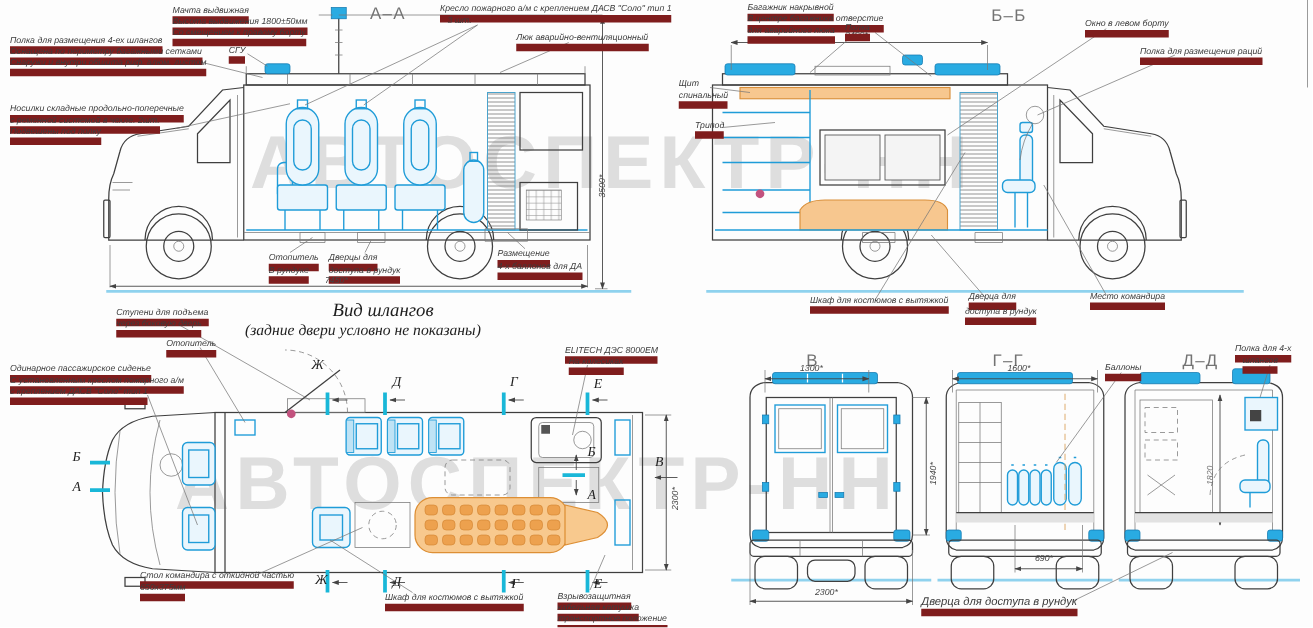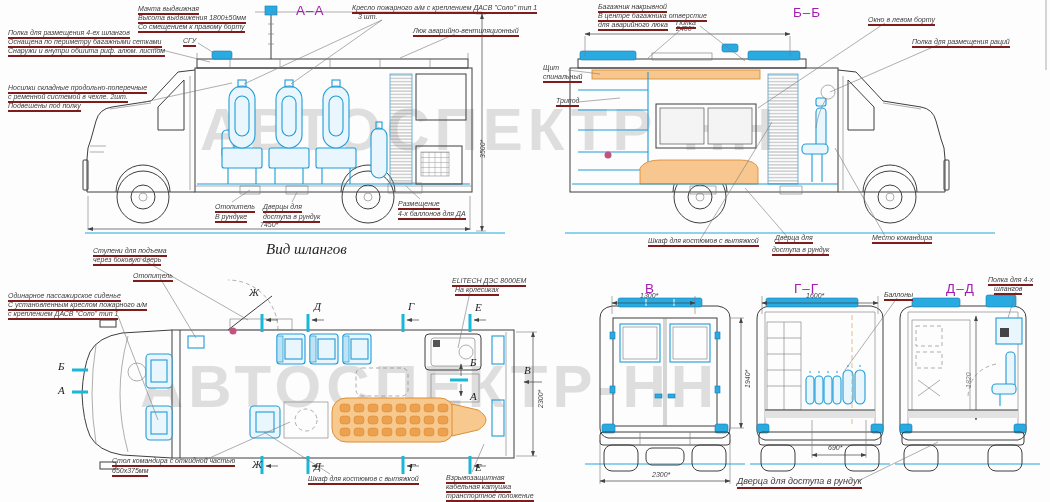--- a/index.html
+++ b/index.html
@@ -3,24 +3,24 @@
 <meta charset="utf-8">
 <style>
   html,body{margin:0;padding:0;background:#fff}
   #stage{position:relative;width:1050px;height:502px;background:#fdfdfd;overflow:hidden;
          font-family:"Liberation Sans",sans-serif}
   .wm{position:absolute;z-index:1;font-family:"Liberation Sans",sans-serif;font-weight:700;
       font-size:60px;letter-spacing:5px;color:#dedede;white-space:nowrap}
   #art{position:absolute;left:0;top:0;z-index:2}
   .lbl{position:absolute;z-index:3;font:italic 7px/1.35 "Liberation Sans",sans-serif;
        color:#3c3c3c;white-space:nowrap}
-  .u{border-bottom:2px solid #7f1d1d}
+  .u{border-bottom:6px solid #7f1d1d}
   .big{font:italic 15px "Liberation Serif",serif;color:#1e1e1e}
   .sub{font:italic 12.5px "Liberation Serif",serif;color:#1e1e1e}
-  .sec{font:13.5px "Liberation Sans",sans-serif;color:#a21caf;letter-spacing:1px}
+  .sec{font:13.5px "Liberation Sans",sans-serif;color:#737373;letter-spacing:1px}
   .mark{font:italic 11px "Liberation Serif",serif;color:#1e1e1e}
   .vert{transform:rotate(-90deg);transform-origin:0 0}
   .dimt{font:italic 7px "Liberation Sans",sans-serif;color:#444}
   .gray{color:#777}
   
   .ln{stroke:#3f3f3f;fill:none;stroke-width:1}
   .thin{stroke:#787878;fill:none;stroke-width:.6}
   .blue{stroke:#1f9cd8;fill:none;stroke-width:1.1}
   .bluelf{stroke:#1f9cd8;fill:#eaf6fd;stroke-width:1.1}
   .bluef{fill:#29abe2;stroke:#1479b0;stroke-width:.6}
@@ -413,20 +413,21 @@
   <div class="lbl u" style="left:912px;top:37px">Полка для размещения раций</div>
   <div class="lbl" style="left:543px;top:63px">Щит</div>
   <div class="lbl u" style="left:543px;top:72px">спинальный</div>
   <div class="lbl u" style="left:556px;top:96px">Трипод</div>
   <div class="lbl u" style="left:648px;top:236px">Шкаф для костюмов с вытяжкой</div>
   <div class="lbl u" style="left:775px;top:233px">Дверца для</div>
   <div class="lbl u" style="left:772px;top:245px">доступа в рундук</div>
   <div class="lbl u" style="left:872px;top:233px">Место командира</div>
 
   <div class="lbl big" style="left:266px;top:241px">Вид шлангов</div>
+  <div class="lbl sub" style="left:196px;top:257px">(задние двери условно не показаны)</div>
   <div class="lbl u" style="left:93px;top:246px">Ступени для подъема</div>
   <div class="lbl u" style="left:93px;top:255px">через боковую дверь</div>
   <div class="lbl u" style="left:133px;top:271px">Отопитель</div>
   <div class="lbl u" style="left:8px;top:291px">Одинарное пассажирское сиденье</div>
   <div class="lbl u" style="left:8px;top:300px">С установленным креслом пожарного а/м</div>
   <div class="lbl u" style="left:8px;top:309px">с креплением ДАСВ "Соло" тип 1</div>
   <div class="lbl u" style="left:452px;top:276px">ELITECH ДЭС 8000ЕМ</div>
   <div class="lbl u" style="left:455px;top:285px">На колесиках</div>
   <div class="lbl u" style="left:112px;top:456px">Стол командира с откидной частью</div>
   <div class="lbl u" style="left:112px;top:466px">650х375мм</div>

